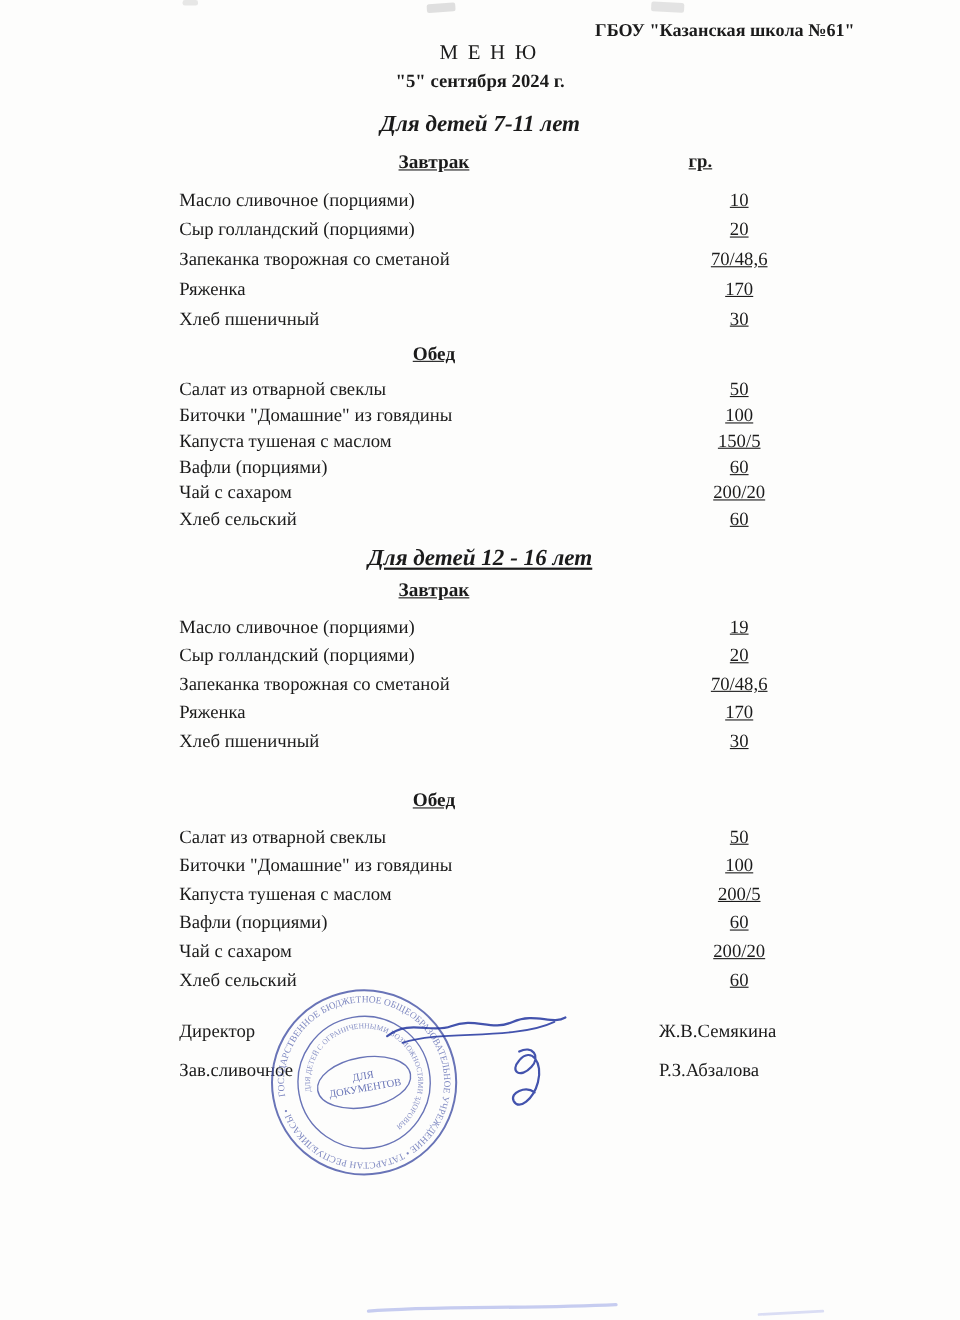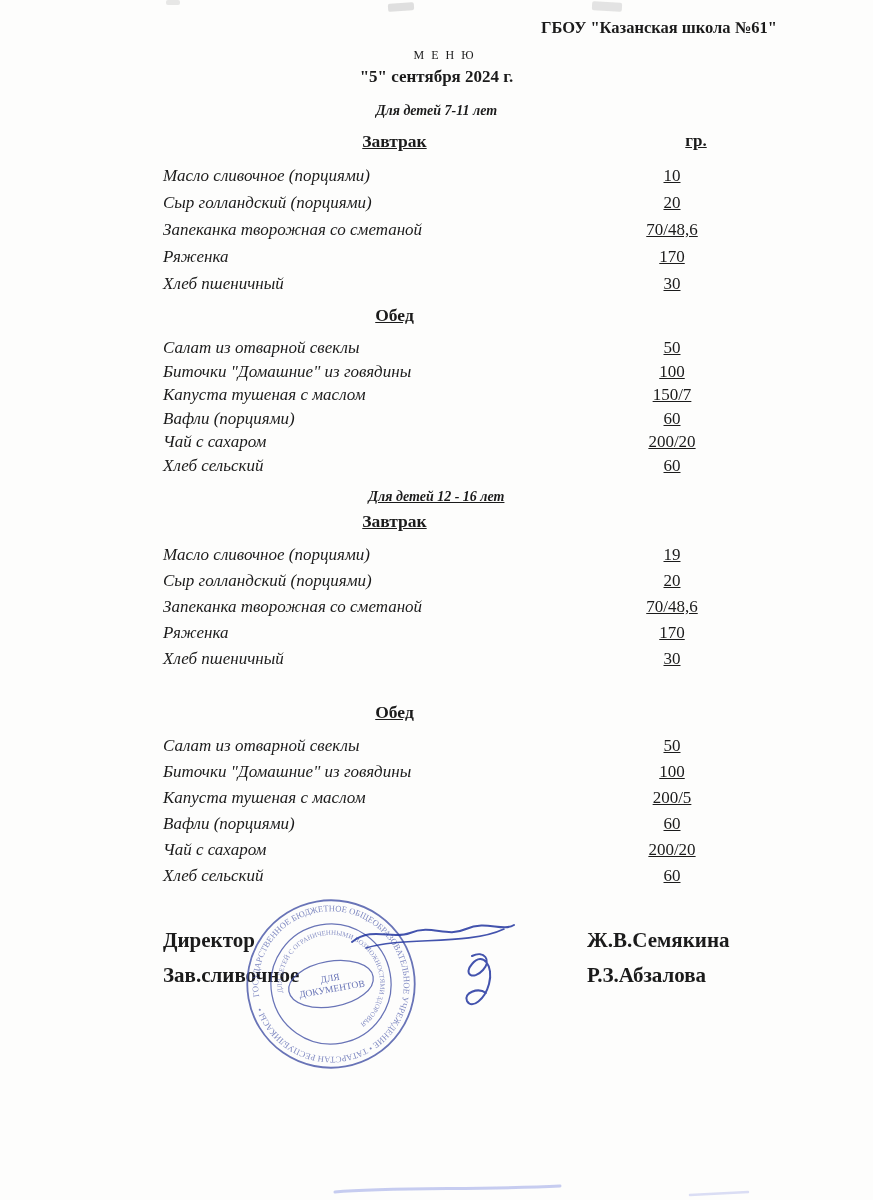--- a/index.html
+++ b/index.html
@@ -12,68 +12,67 @@
     overflow:hidden;
   }
   .school-line{
     padding-top:18px;
     padding-right:96px;
     text-align:right;
     font-weight:bold;
     font-size:16.5px;
   }
   .menu-title{
-    margin-top:10px;
     text-align:center;
-    font-size:12px;
+    font-size:19px;
     letter-spacing:2px;
     padding-left:16px;
   }
   .date-line{
     margin-top:4px;
     text-align:center;
     font-weight:bold;
     font-size:17px;
   }
   .age-group{
     text-align:center;
     font-weight:bold;
     font-style:italic;
-    font-size:14px;
+    font-size:21px;
   }
   .age-1{margin-top:16px;}
   .age-2{margin-top:12px;text-decoration:underline;}
   .meal-head{
     display:flex;
     padding-left:163px;
     padding-right:107px;
     font-weight:bold;
     font-size:17.5px;
   }
   .meal-head .mh-name{flex:1;text-align:center;}
   .meal-head .mh-name span{text-decoration:underline;}
-  .meal-head .mh-gr{width:140px;text-align:center;text-decoration:underline;font-size:17px;}
+  .meal-head .mh-gr{width:140px;text-decoration:underline;font-size:17px;}
   .mh-a{margin-top:12px;}
   .mh-b{margin-top:8px;}
   .mh-c{margin-top:6px;}
   .mh-d{margin-top:30px;}
   .items{margin-top:10px;font-size:17px;}
   .items .row{
     display:flex;
     align-items:baseline;
     padding-left:163px;
     padding-right:131px;
   }
-  .items .iname{flex:1;font-style:italic;}
+  .items .iname{flex:1;}
   .items .igr{width:140px;text-align:center;text-decoration:underline;}
   .lh-27 .row{line-height:27px;}
   .lh-24 .row{line-height:23.5px;}
   .lh-26 .row{line-height:26px;}
-  .sig-row{position:absolute;left:163px;font-weight:bold;font-size:21px;}
-  .sig-row .sig-name{position:absolute;left:424px;white-space:nowrap;}
+  .sig-row{position:absolute;left:163px;font-weight:normal;font-size:17px;}
+  .sig-row .sig-name{position:absolute;left:436px;white-space:nowrap;}
   .sig-1{top:928px;}
   .sig-2{top:963px;}
   .stamp-svg{
     position:absolute;
     left:240px;top:893px;
     opacity:.8;
     transform:rotate(-10deg);
   }
   .ink-overlay{
     position:absolute;left:0;top:0;
@@ -136,21 +135,21 @@
     <div class="row">
         <span class="iname">Салат из отварной свеклы</span>
         <span class="igr">50</span>
       </div>
     <div class="row">
         <span class="iname">Биточки "Домашние" из говядины</span>
         <span class="igr">100</span>
       </div>
     <div class="row">
         <span class="iname">Капуста тушеная с маслом</span>
-        <span class="igr">150/7</span>
+        <span class="igr">150/5</span>
       </div>
     <div class="row">
         <span class="iname">Вафли (порциями)</span>
         <span class="igr">60</span>
       </div>
     <div class="row">
         <span class="iname">Чай с сахаром</span>
         <span class="igr">200/20</span>
       </div>
     <div class="row">

